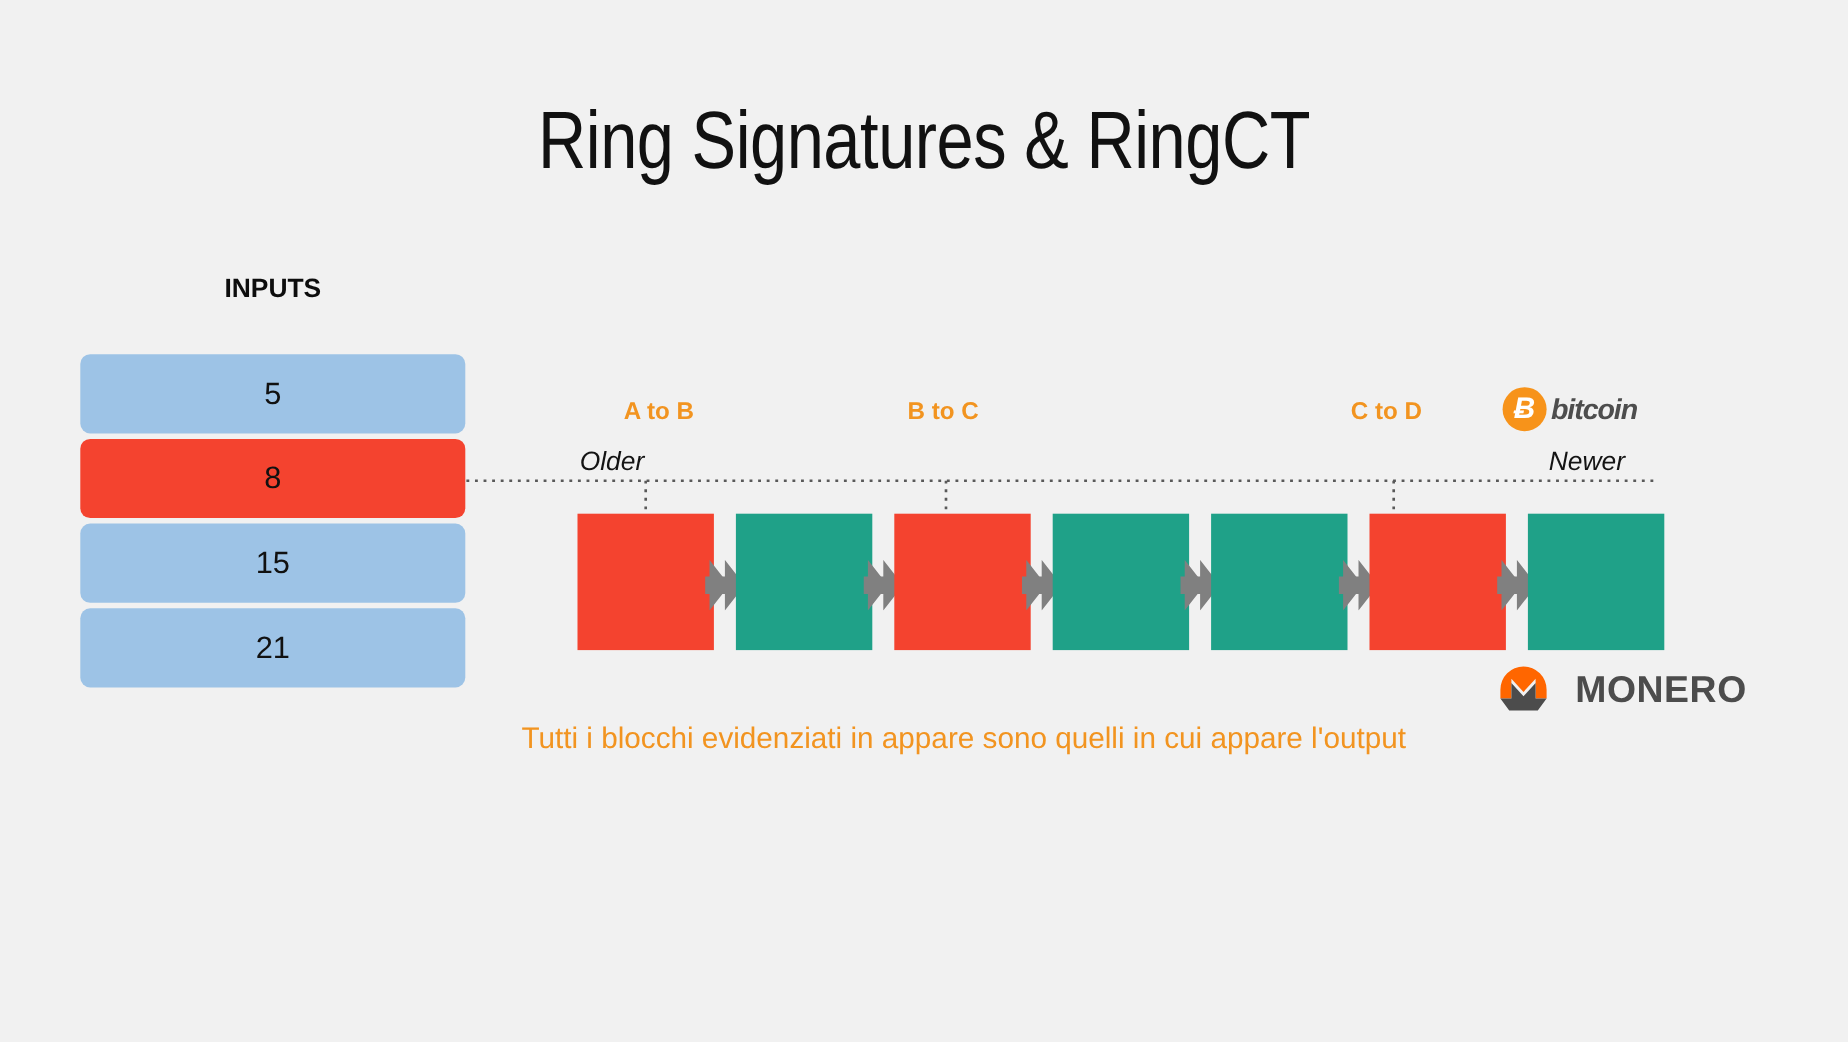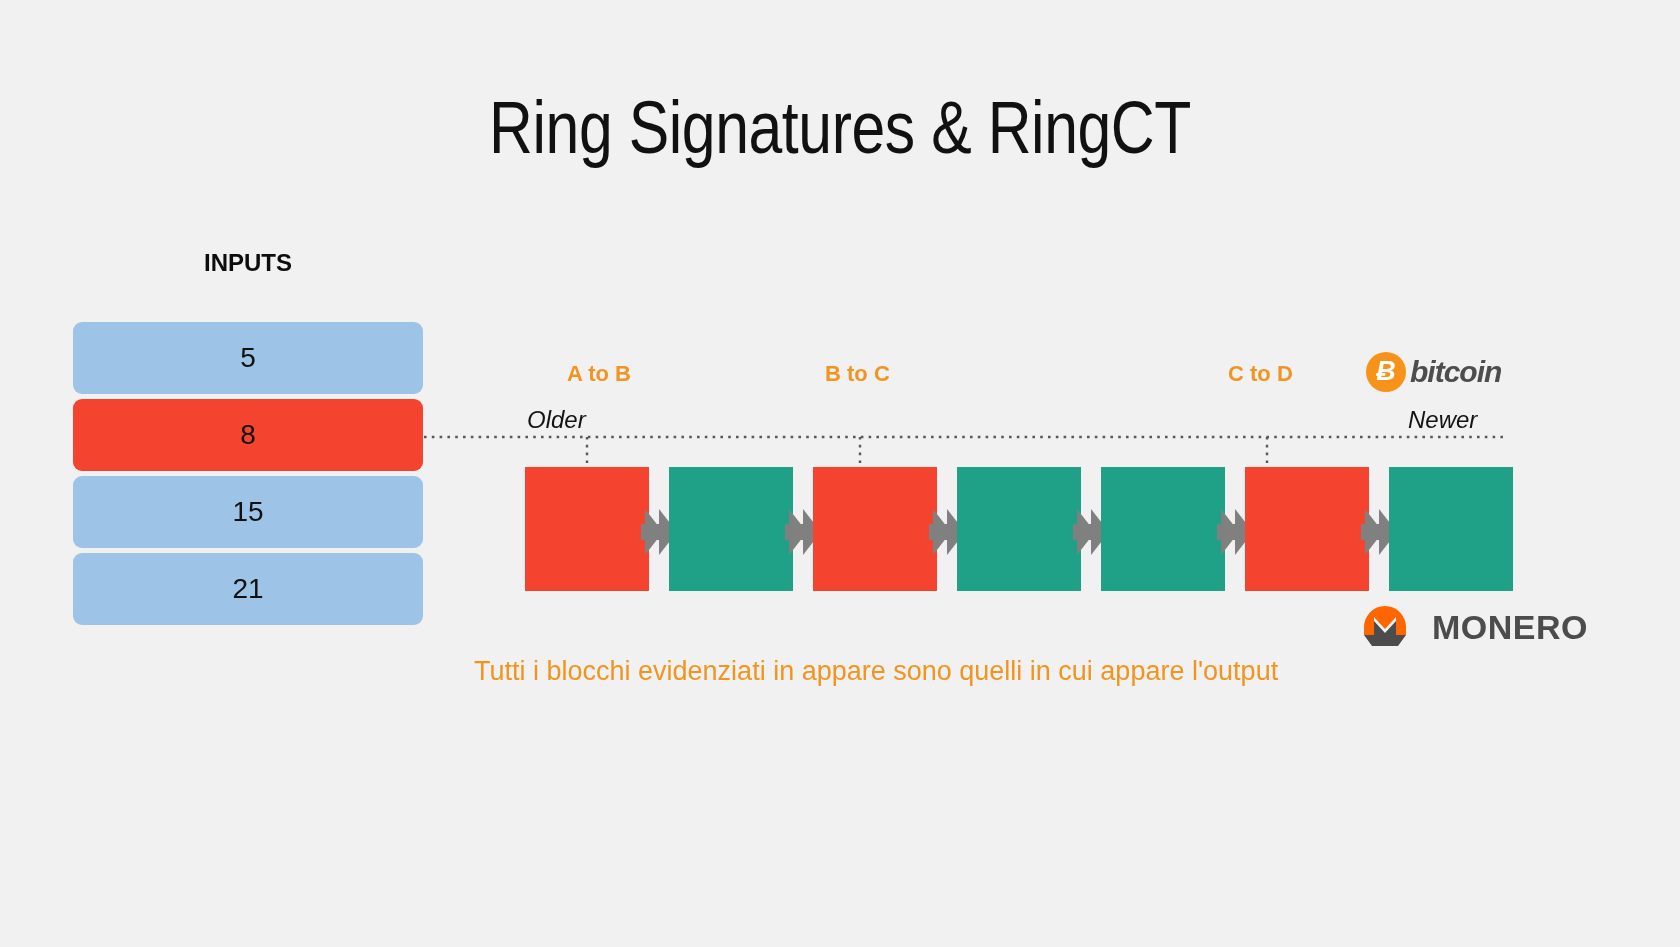--- a/index.html
+++ b/index.html
@@ -165,21 +165,21 @@
     align-items: center;
     justify-content: center;
     color: #ffffff;
     font-weight: bold;
     font-size: 27px;
     font-style: italic;
     line-height: 1;
     transform: translateY(-1px);
   }
   .btc-word {
-    font-size: 30px;
+    font-size: 26px;
     font-weight: bold;
     font-style: italic;
     color: #4d4d4d;
     letter-spacing: -1px;
     margin-left: 4px;
     line-height: 1;
   }
 
   .xmr-logo {
     position: absolute;

